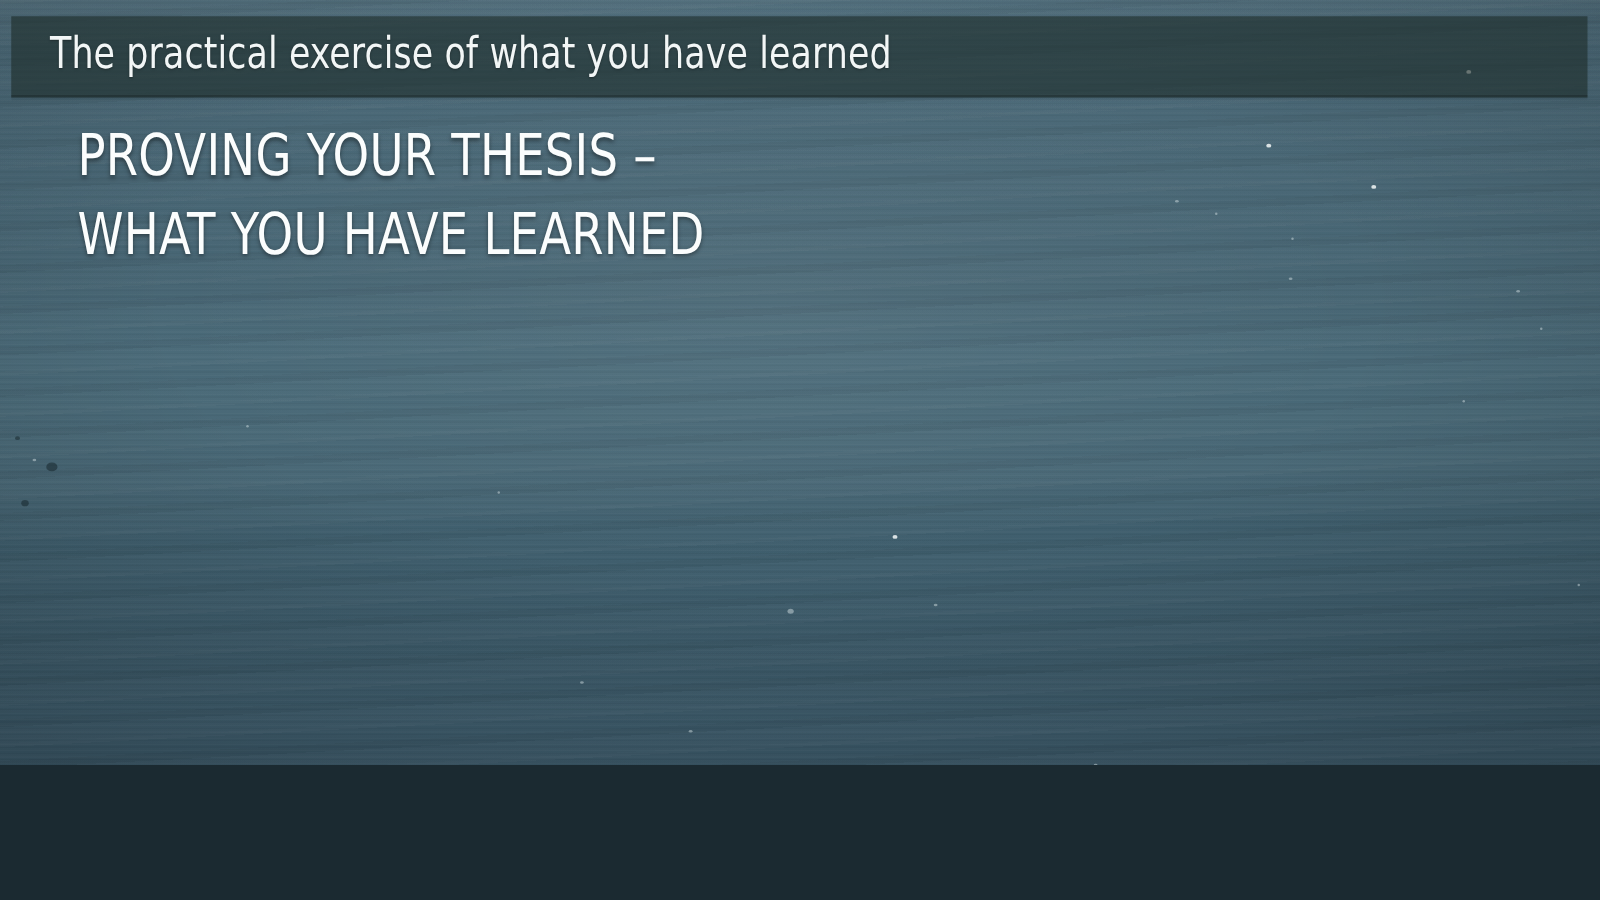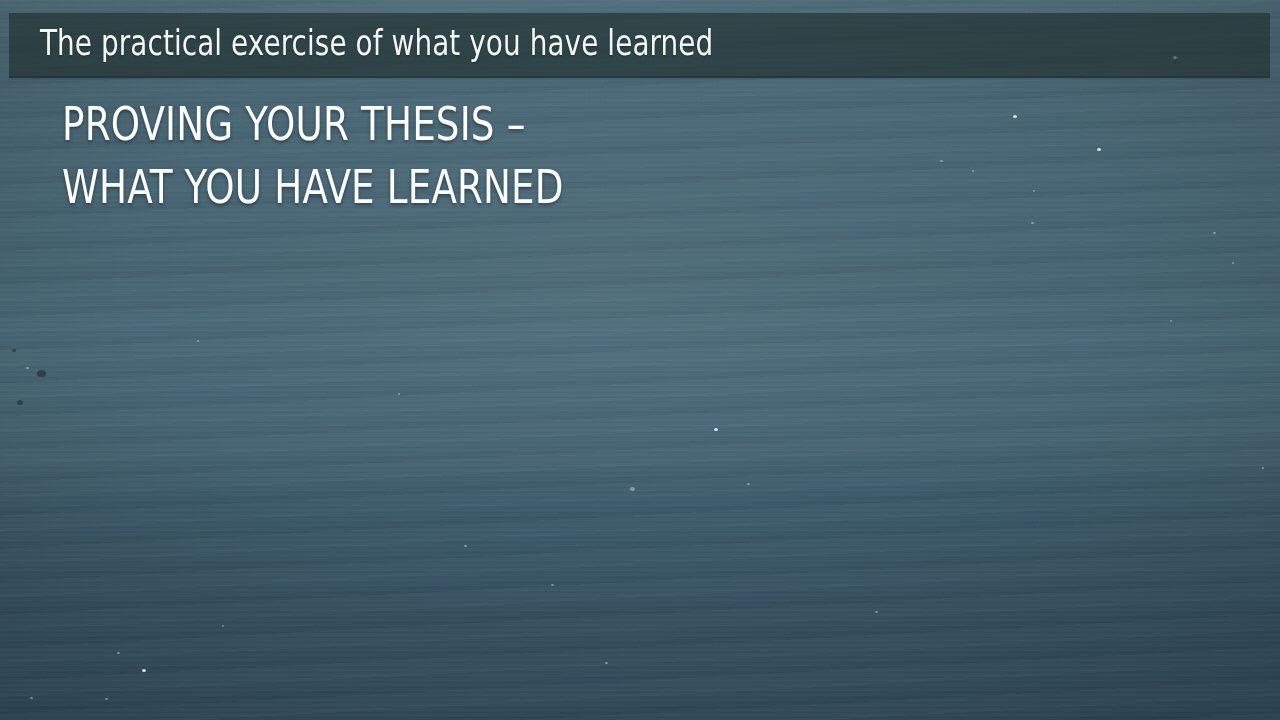--- a/index.html
+++ b/index.html
@@ -7,21 +7,21 @@
     padding: 0;
     background: #1b2a31;
   }
   body {
     font-family: "Liberation Sans", sans-serif;
   }
 
   #slide {
     position: relative;
     width: 1280px;
-    height: 720px;
+    height: 612px;
     overflow: hidden;
     background-color: #47697a;
   }
 
   
   .bg-base {
     position: absolute;
     inset: 0;
     background:
       linear-gradient(to bottom,

